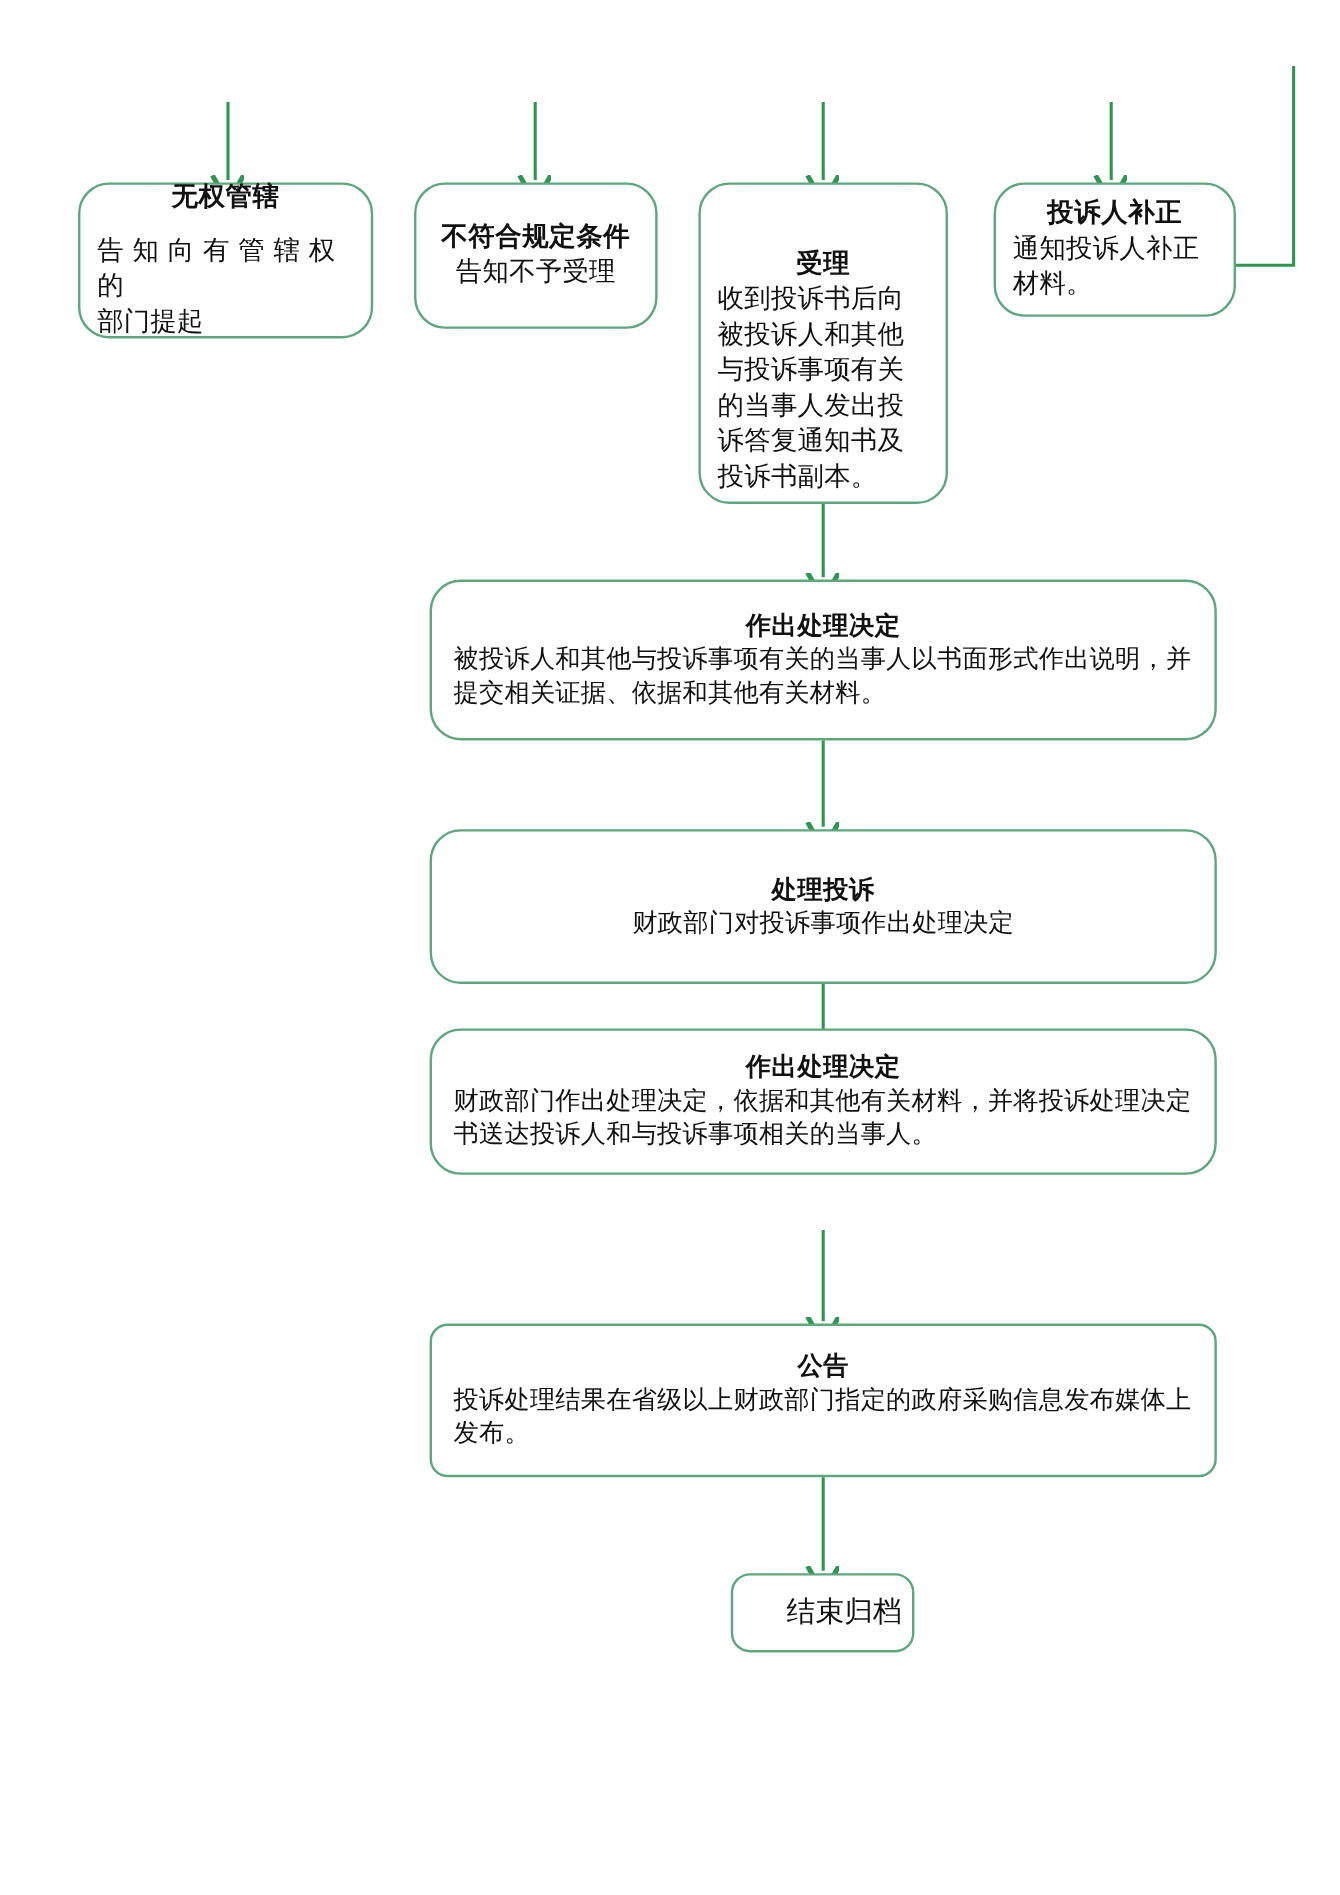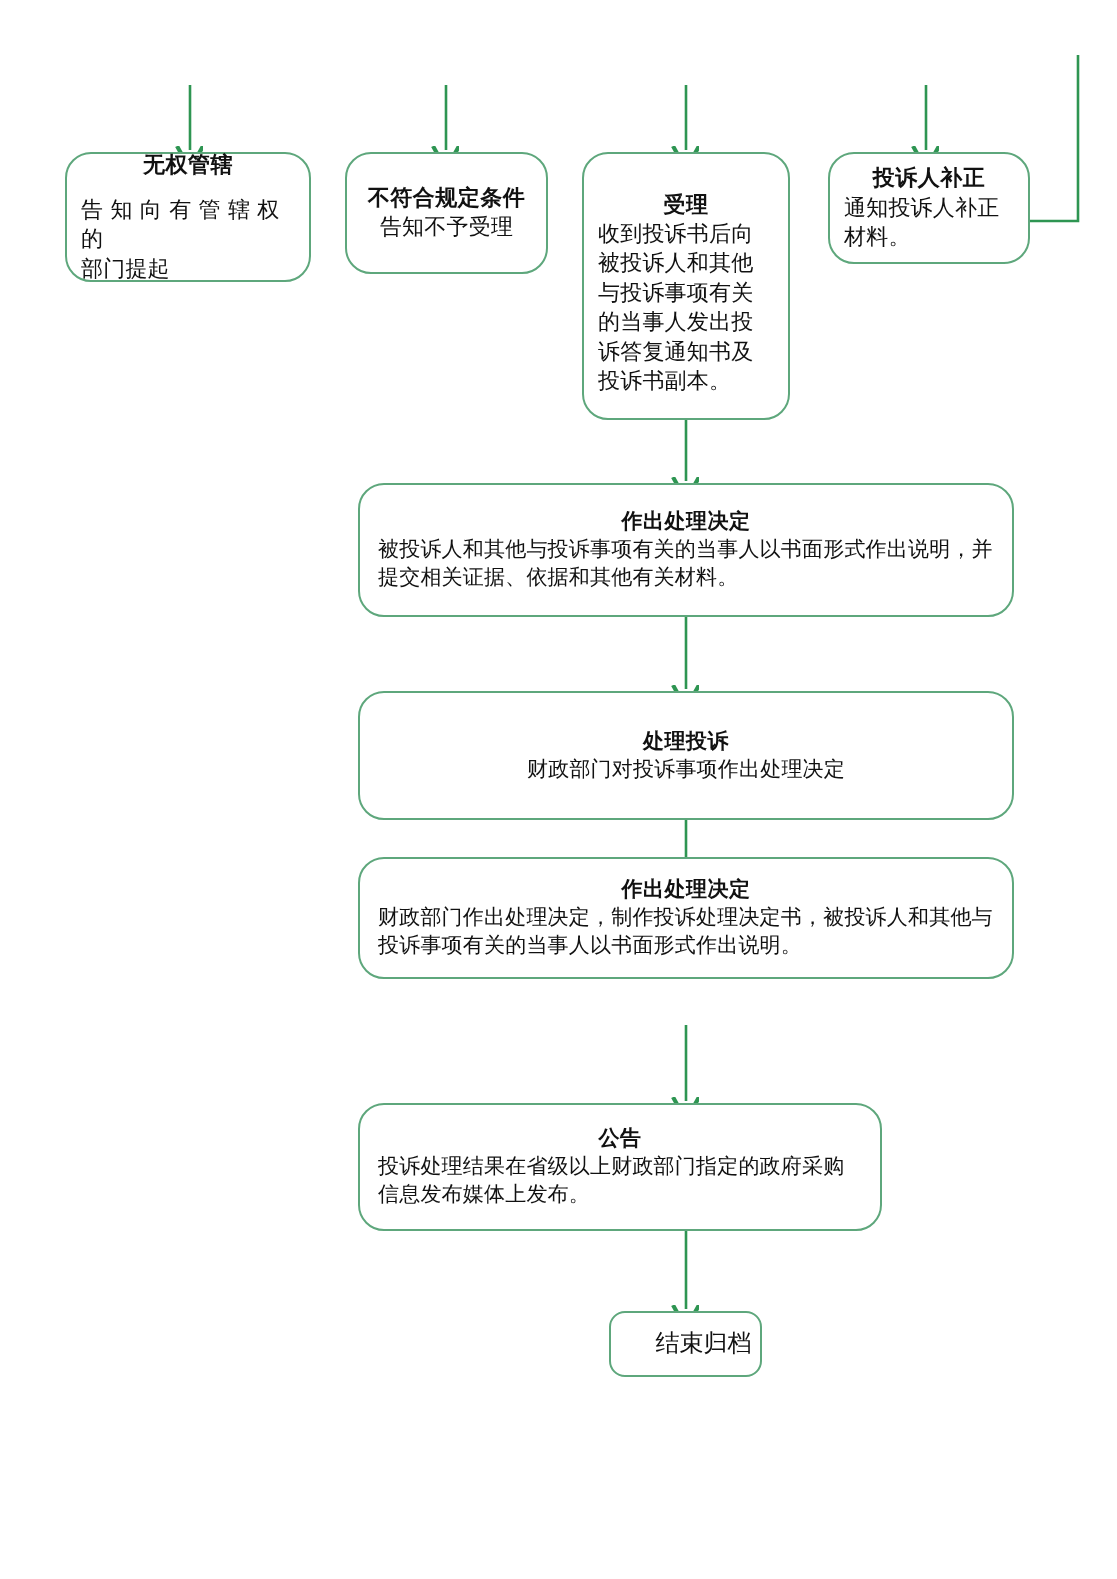--- a/index.html
+++ b/index.html
@@ -97,21 +97,21 @@
     <div class="n-title t-22">无权管辖</div>
     <div class="n-body t-22 align-left" style="white-space:pre-line;">告 知 向 有 管 辖 权 的
 部门提起</div>
   </div>
 
   <div class="node pad-narrow" style="left:345px; top:152px; width:203px; height:122px;">
     <div class="n-title t-22">不符合规定条件</div>
     <div class="n-body t-22 align-center">告知不予受理</div>
   </div>
 
-  <div class="node pad-narrow" style="left:582px; top:152px; width:208px; height:268px; justify-content:center; padding-top:20px;">
+  <div class="node pad-narrow" style="left:582px; top:152px; width:208px; height:268px; justify-content:flex-end; padding-top:20px;">
     <div class="n-title t-22">受理</div>
     <div class="n-body t-22 align-left">收到投诉书后向被投诉人和其他与投诉事项有关的当事人发出投诉答复通知书及投诉书副本。</div>
   </div>
 
   <div class="node pad-narrow" style="left:828px; top:152px; width:202px; height:112px;">
     <div class="n-title t-22">投诉人补正</div>
     <div class="n-body t-22 align-left">通知投诉人补正材料。</div>
   </div>
 
   <div class="node pad-wide" style="left:358px; top:483px; width:656px; height:134px;">
@@ -119,24 +119,24 @@
     <div class="n-body t-21 align-left">被投诉人和其他与投诉事项有关的当事人以书面形式作出说明，并提交相关证据、依据和其他有关材料。</div>
   </div>
 
   <div class="node pad-wide" style="left:358px; top:691px; width:656px; height:129px;">
     <div class="n-title t-21">处理投诉</div>
     <div class="n-body t-21 align-center">财政部门对投诉事项作出处理决定</div>
   </div>
 
   <div class="node pad-wide" style="left:358px; top:857px; width:656px; height:122px;">
     <div class="n-title t-21">作出处理决定</div>
-    <div class="n-body t-21 align-left">财政部门作出处理决定，制作投诉处理决定书，被投诉人和其他与投诉事项有关的当事人以书面形式作出说明。</div>
+    <div class="n-body t-21 align-left">财政部门作出处理决定，依据和其他有关材料，并将投诉处理决定书送达投诉人和与投诉事项相关的当事人。</div>
   </div>
 
-  <div class="node pad-wide" style="left:358px; top:1103px; width:524px; height:128px;">
+  <div class="node pad-wide" style="left:358px; top:1103px; width:656px; height:128px;border-radius:15px;">
     <div class="n-title t-21">公告</div>
     <div class="n-body t-21 align-left">投诉处理结果在省级以上财政部门指定的政府采购信息发布媒体上发布。</div>
   </div>
 
   <div class="node" style="left:609px; top:1311px; width:153px; height:66px; border-radius:16px;">
     <div class="single-line">结束归档</div>
   </div>
 
 </div>
 

